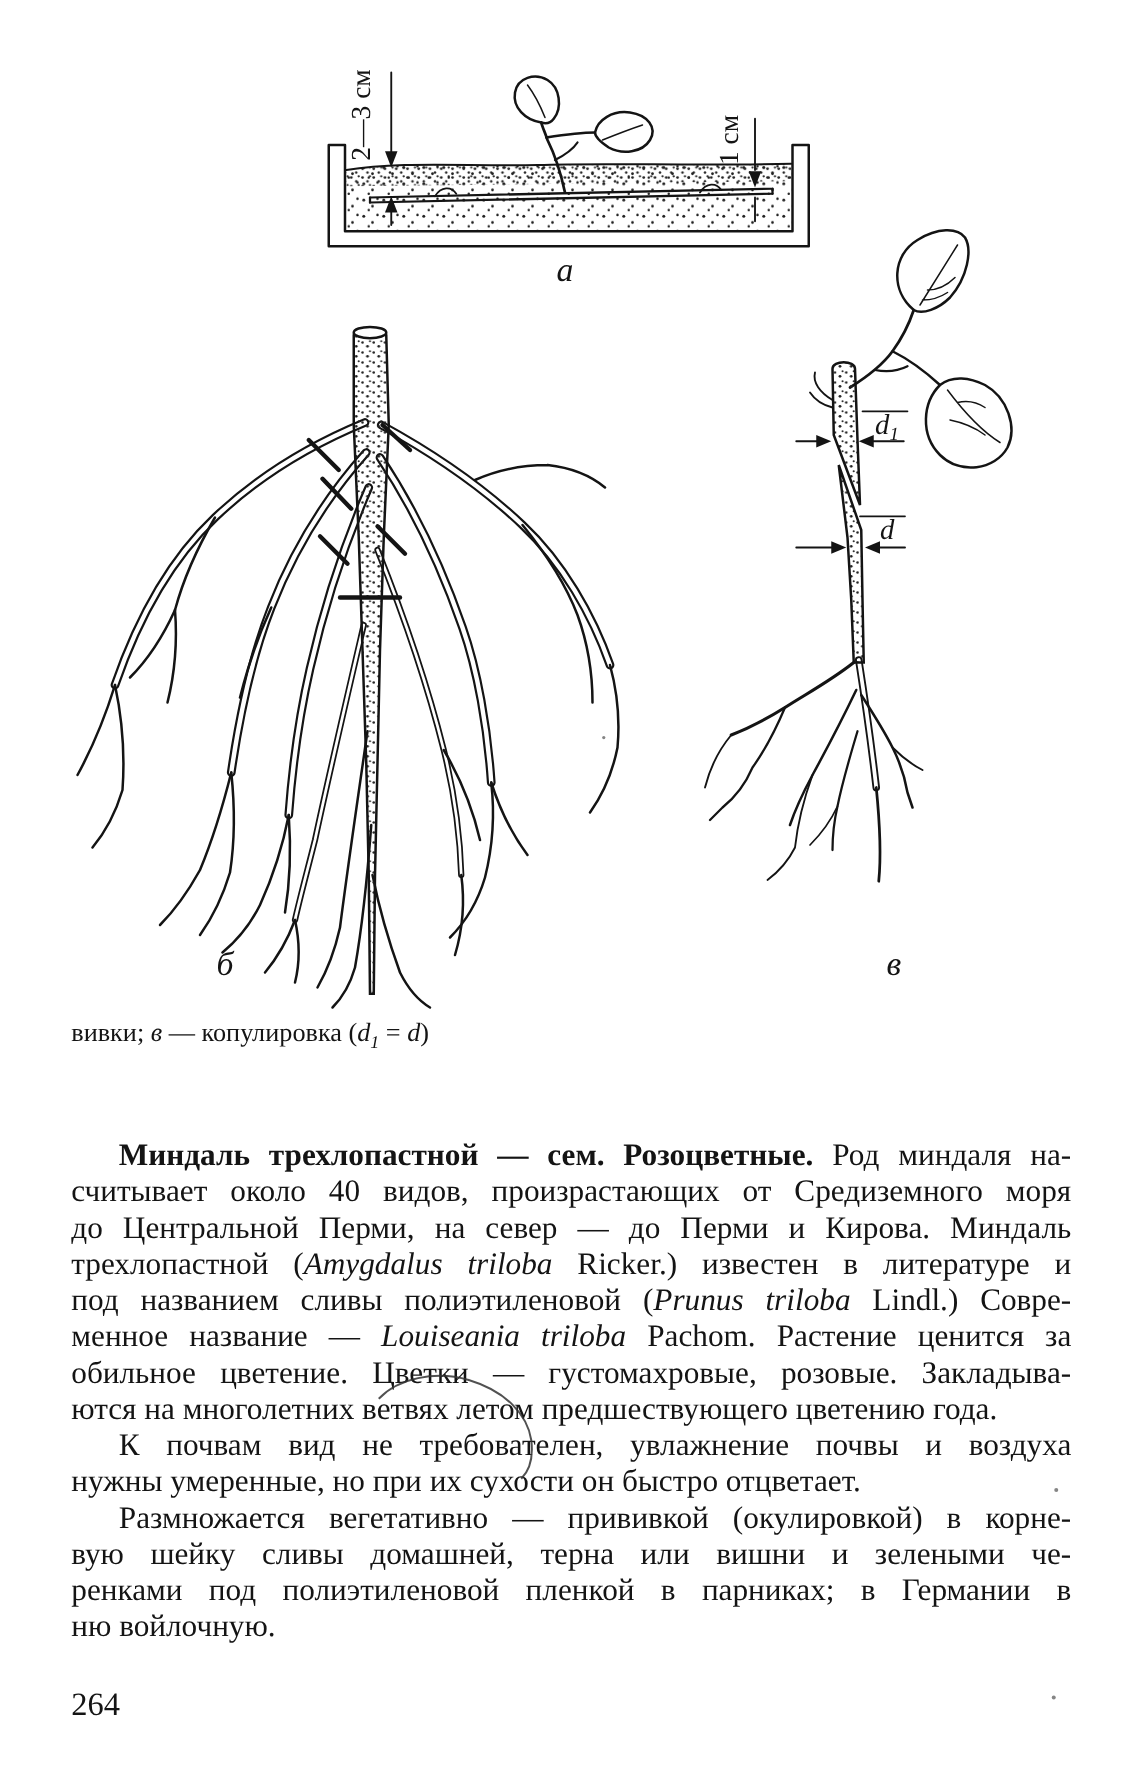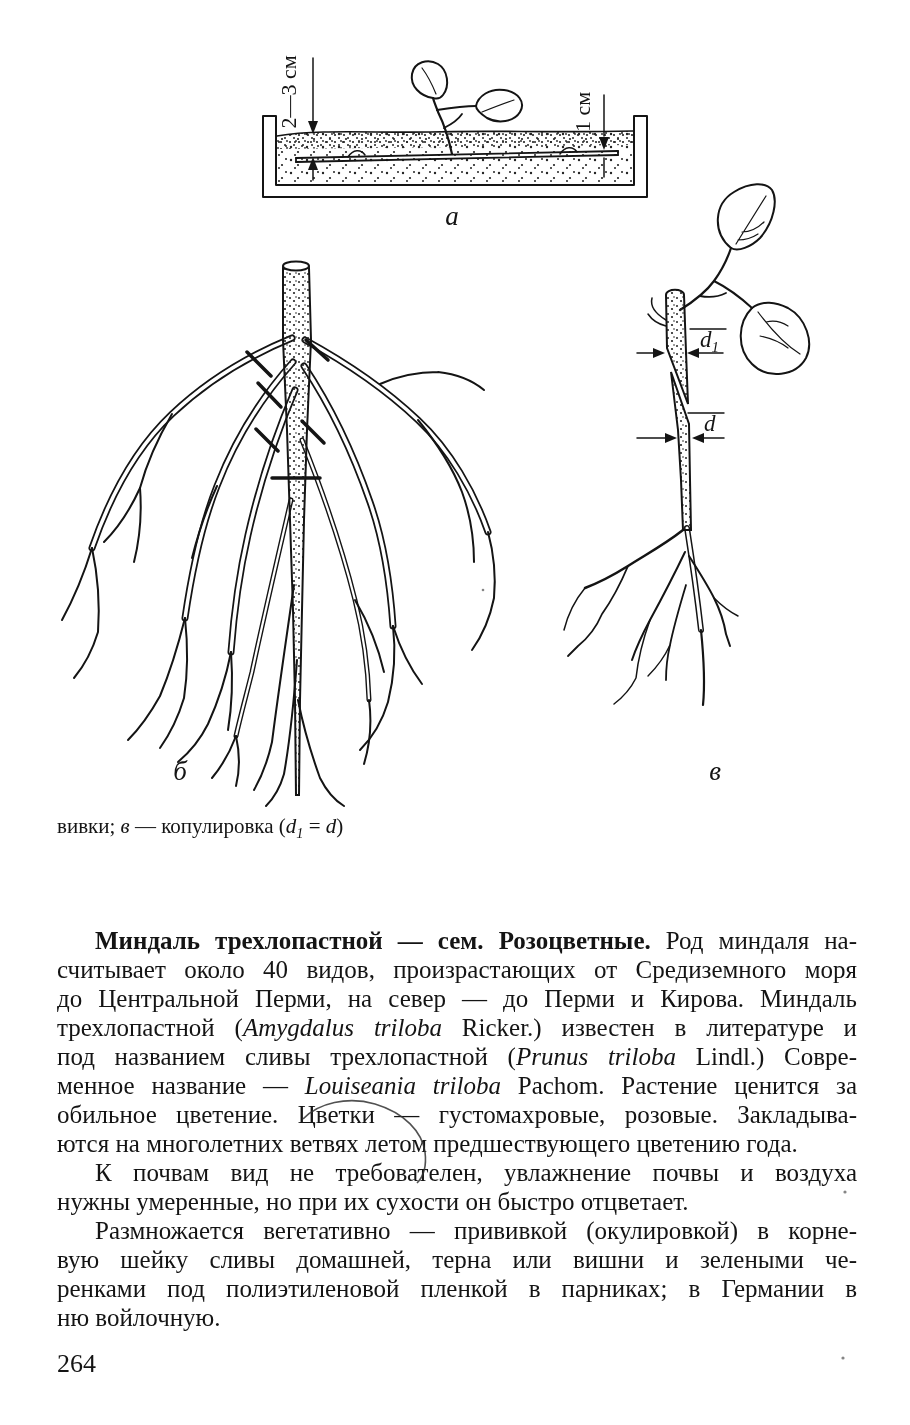--- a/index.html
+++ b/index.html
@@ -21,21 +21,21 @@
   .legend{margin-top:6px;font:21px/28px "Liberation Serif",serif;}
   .legend .l1{text-align:justify;text-align-last:justify;}
   .legend .l2{text-align:left;}
 
   .s-n{font-style:normal;}
   .s-i{font-style:italic;}
   .s-b{font-weight:bold;}
   .s-sub{font-size:68%;vertical-align:-18%;font-style:italic;}
 
   #body-text{position:absolute;left:57px;top:910px;width:800px;z-index:1;
-    font:25px/29px "Liberation Serif",serif;margin-top:16px;}
+    font:25px/29px "Liberation Serif",serif;}
   .bline{height:29px;text-align:justify;}
   .bline.just{text-align-last:justify;}
   .bline.indent{text-indent:38px;}
 
   .page-number{position:absolute;left:57px;top:1349px;z-index:1;
     font:26px/30px "Liberation Serif",serif;}
 </style>
 </head>
 <body>
 
@@ -233,21 +233,21 @@
   <div class="legend">
     <div class="l2"><span class="s-n">вивки; </span><span class="s-i">в</span><span class="s-n"> — копулировка (</span><span class="s-i">d</span><span class="s-sub">1</span><span class="s-n"> = </span><span class="s-i">d</span><span class="s-n">)</span></div>
   </div>
 </div>
 
 <div id="body-text">
     <div class="bline indent just"><span class="s-b">Миндаль трехлопастной — сем. Розоцветные.</span><span class="s-n"> Род миндаля на-</span></div>
     <div class="bline just"><span class="s-n">считывает около 40 видов, произрастающих от Средиземного моря</span></div>
     <div class="bline just"><span class="s-n">до Центральной Перми, на север — до Перми и Кирова. Миндаль</span></div>
     <div class="bline just"><span class="s-n">трехлопастной (</span><span class="s-i">Amygdalus triloba</span><span class="s-n"> Ricker.) известен в литературе и</span></div>
-    <div class="bline just"><span class="s-n">под названием сливы трехлопастной (</span><span class="s-i">Prunus triloba</span><span class="s-n"> Lindl.) Совре-</span></div>
+    <div class="bline just"><span class="s-n">под названием сливы полиэтиленовой (</span><span class="s-i">Prunus triloba</span><span class="s-n"> Lindl.) Совре-</span></div>
     <div class="bline just"><span class="s-n">менное название — </span><span class="s-i">Louiseania triloba</span><span class="s-n"> Pachom. Растение ценится за</span></div>
     <div class="bline just"><span class="s-n">обильное цветение. Цветки — густомахровые, розовые. Закладыва-</span></div>
     <div class="bline"><span class="s-n">ются на многолетних ветвях летом предшествующего цветению года.</span></div>
     <div class="bline indent just"><span class="s-n">К почвам вид не требователен, увлажнение почвы и воздуха</span></div>
     <div class="bline"><span class="s-n">нужны умеренные, но при их сухости он быстро отцветает.</span></div>
     <div class="bline indent just"><span class="s-n">Размножается вегетативно — прививкой (окулировкой) в корне-</span></div>
     <div class="bline just"><span class="s-n">вую шейку сливы домашней, терна или вишни и зелеными че-</span></div>
     <div class="bline just"><span class="s-n">ренками под полиэтиленовой пленкой в парниках; в Германии в</span></div>
     <div class="bline"><span class="s-n">ню войлочную.</span></div>
   </div>

